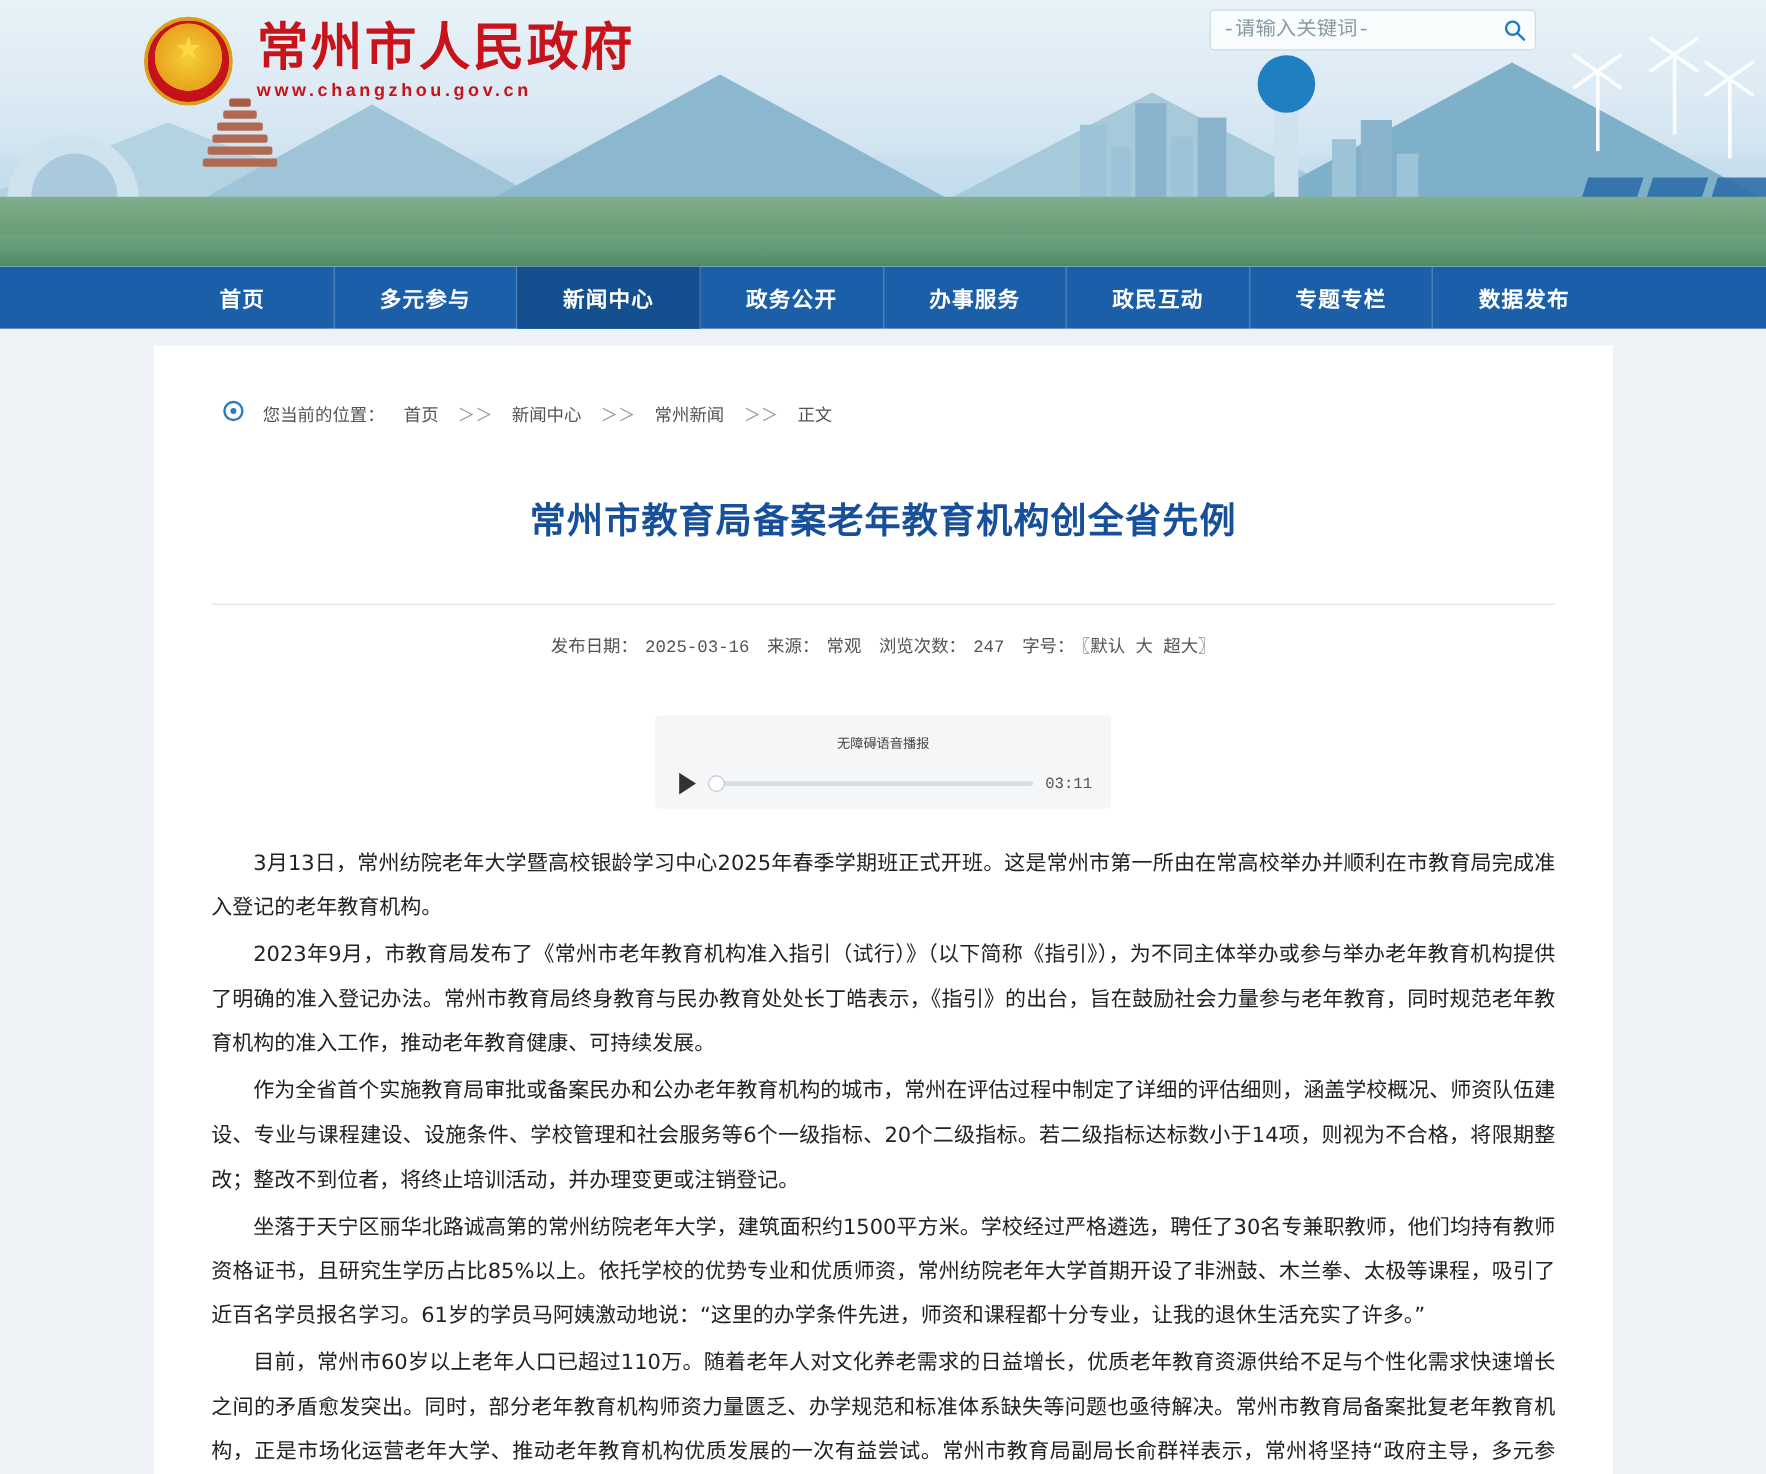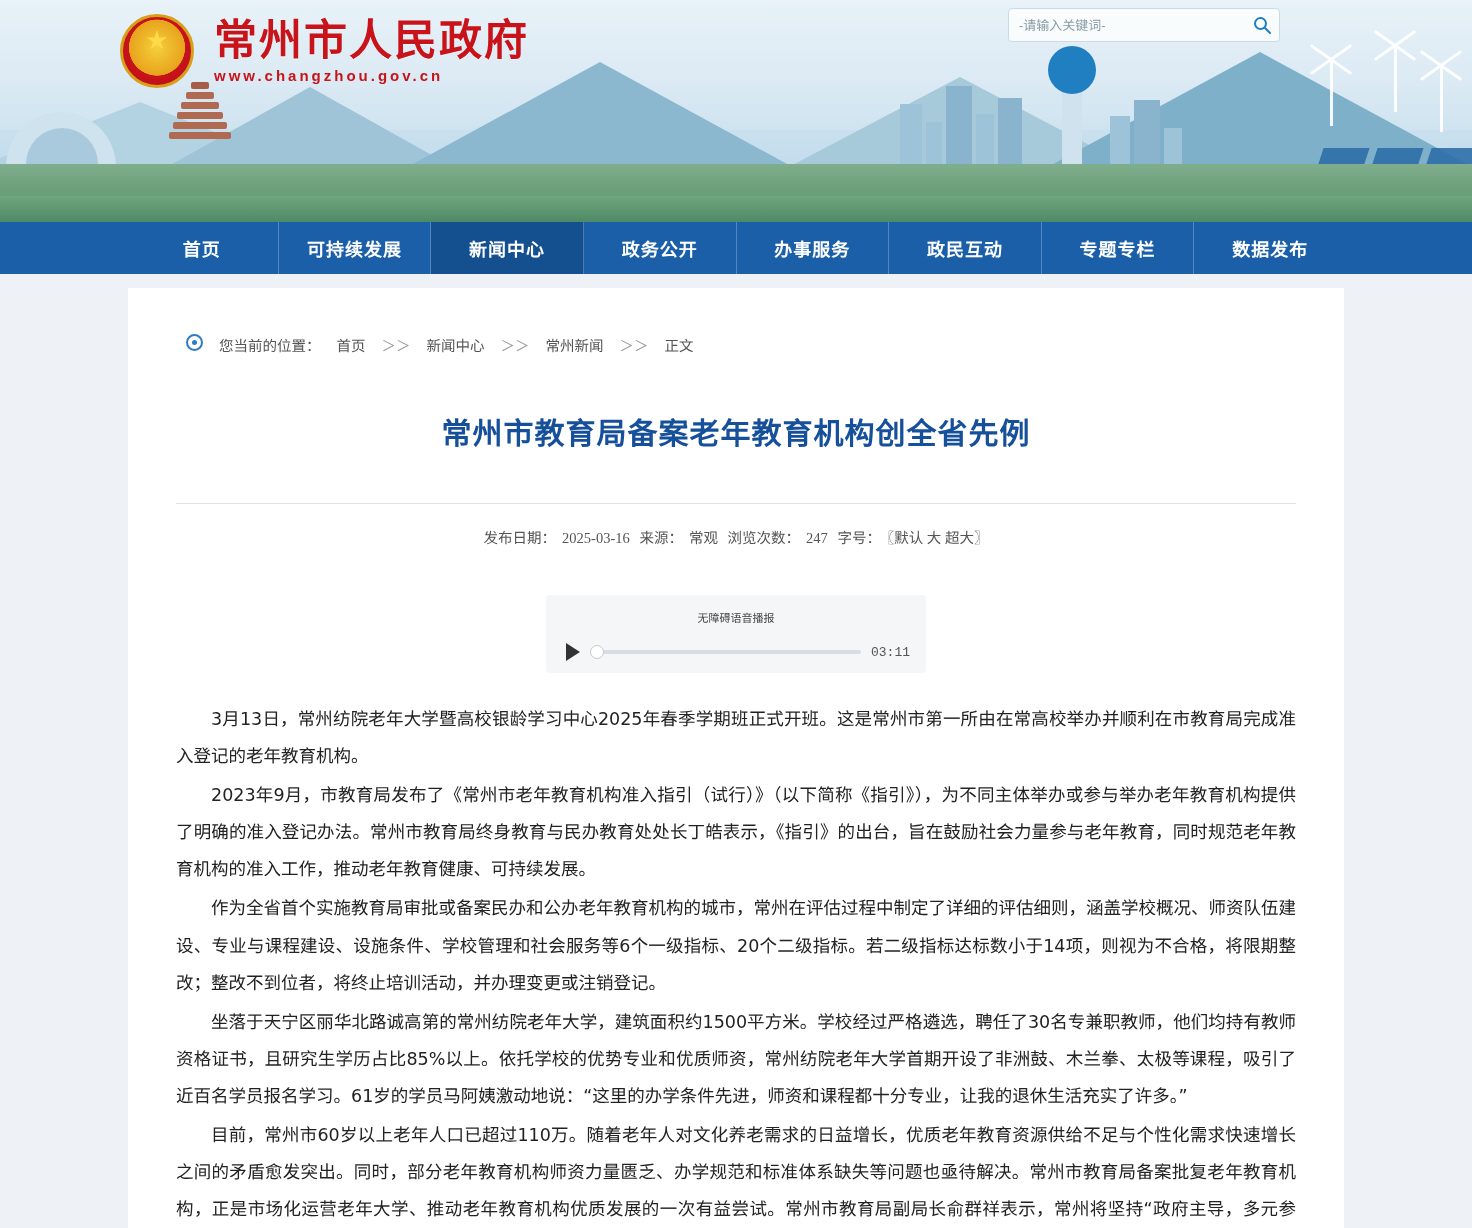--- a/index.html
+++ b/index.html
@@ -112,22 +112,22 @@
   }
 
   
   .search-box {
     position:absolute; right:192px; top:8px; width:272px; height:34px;
     background:rgba(255,255,255,.78); border:1px solid #c7dbe8; border-radius:4px;
     display:flex; align-items:center; z-index:5;
   }
   .search-box input {
     flex:1; border:0; background:transparent; outline:none;
-    font-size:13px; color:#666; padding:0 10px;
-    font-family:Liberation Sans, sans-serif;
+    font-size:17px; color:#666; padding:0 10px;
+    font-family:Liberation Mono, monospace;
   }
   .search-box input::placeholder{ color:#8a9aa5; }
   .search-icon { width:34px; height:32px; display:flex; align-items:center; justify-content:center; cursor:pointer; }
   .search-icon svg { display:block; }
 
   
   .nav {
     width:1472px; height:52px; background:#1a5fa8;
     display:flex; align-items:stretch; justify-content:center;
   }
@@ -164,21 +164,21 @@
   .crumb a { color:#555; text-decoration:none; }
   .crumb .sep { color:#999; }
 
   .title {
     margin:54px 0 0 0; text-align:center; font-size:30px; font-weight:bold; color:#17509a;
     font-family:"DejaVu Sans","Liberation Sans",sans-serif; letter-spacing:1px;
   }
   .meta-hr { margin:50px 0 0 0; border:0; border-top:1px solid #e2e2e2; }
   .meta {
     text-align:center; font-size:14.5px; color:#555; padding-top:22px;
-    font-family:Liberation Serif, serif;
+    font-family:Liberation Mono, monospace;
   }
   .meta span { margin:0 3px; }
   .fs-link { color:#555; cursor:pointer; }
 
   
   .audio-wrap { display:flex; justify-content:center; margin-top:48px; }
   .audio {
     width:380px; height:78px; background:#f4f6f8; border-radius:4px;
     padding:10px 16px 0 16px;
   }
@@ -265,21 +265,21 @@
         <circle cx="8.5" cy="8.5" r="5.5"></circle>
         <line x1="12.8" y1="12.8" x2="18" y2="18" stroke-linecap="round"></line>
       </svg>
     </span>
   </div>
 </div>
 
 <div class="nav">
   <div class="nav-inner">
     <div class="nav-item">首页</div>
-    <div class="nav-item">可持续发展</div>
+    <div class="nav-item">多元参与</div>
     <div class="nav-item active">新闻中心</div>
     <div class="nav-item">政务公开</div>
     <div class="nav-item">办事服务</div>
     <div class="nav-item">政民互动</div>
     <div class="nav-item">专题专栏</div>
     <div class="nav-item">数据发布</div>
   </div>
 </div>
 
 <div class="page">

